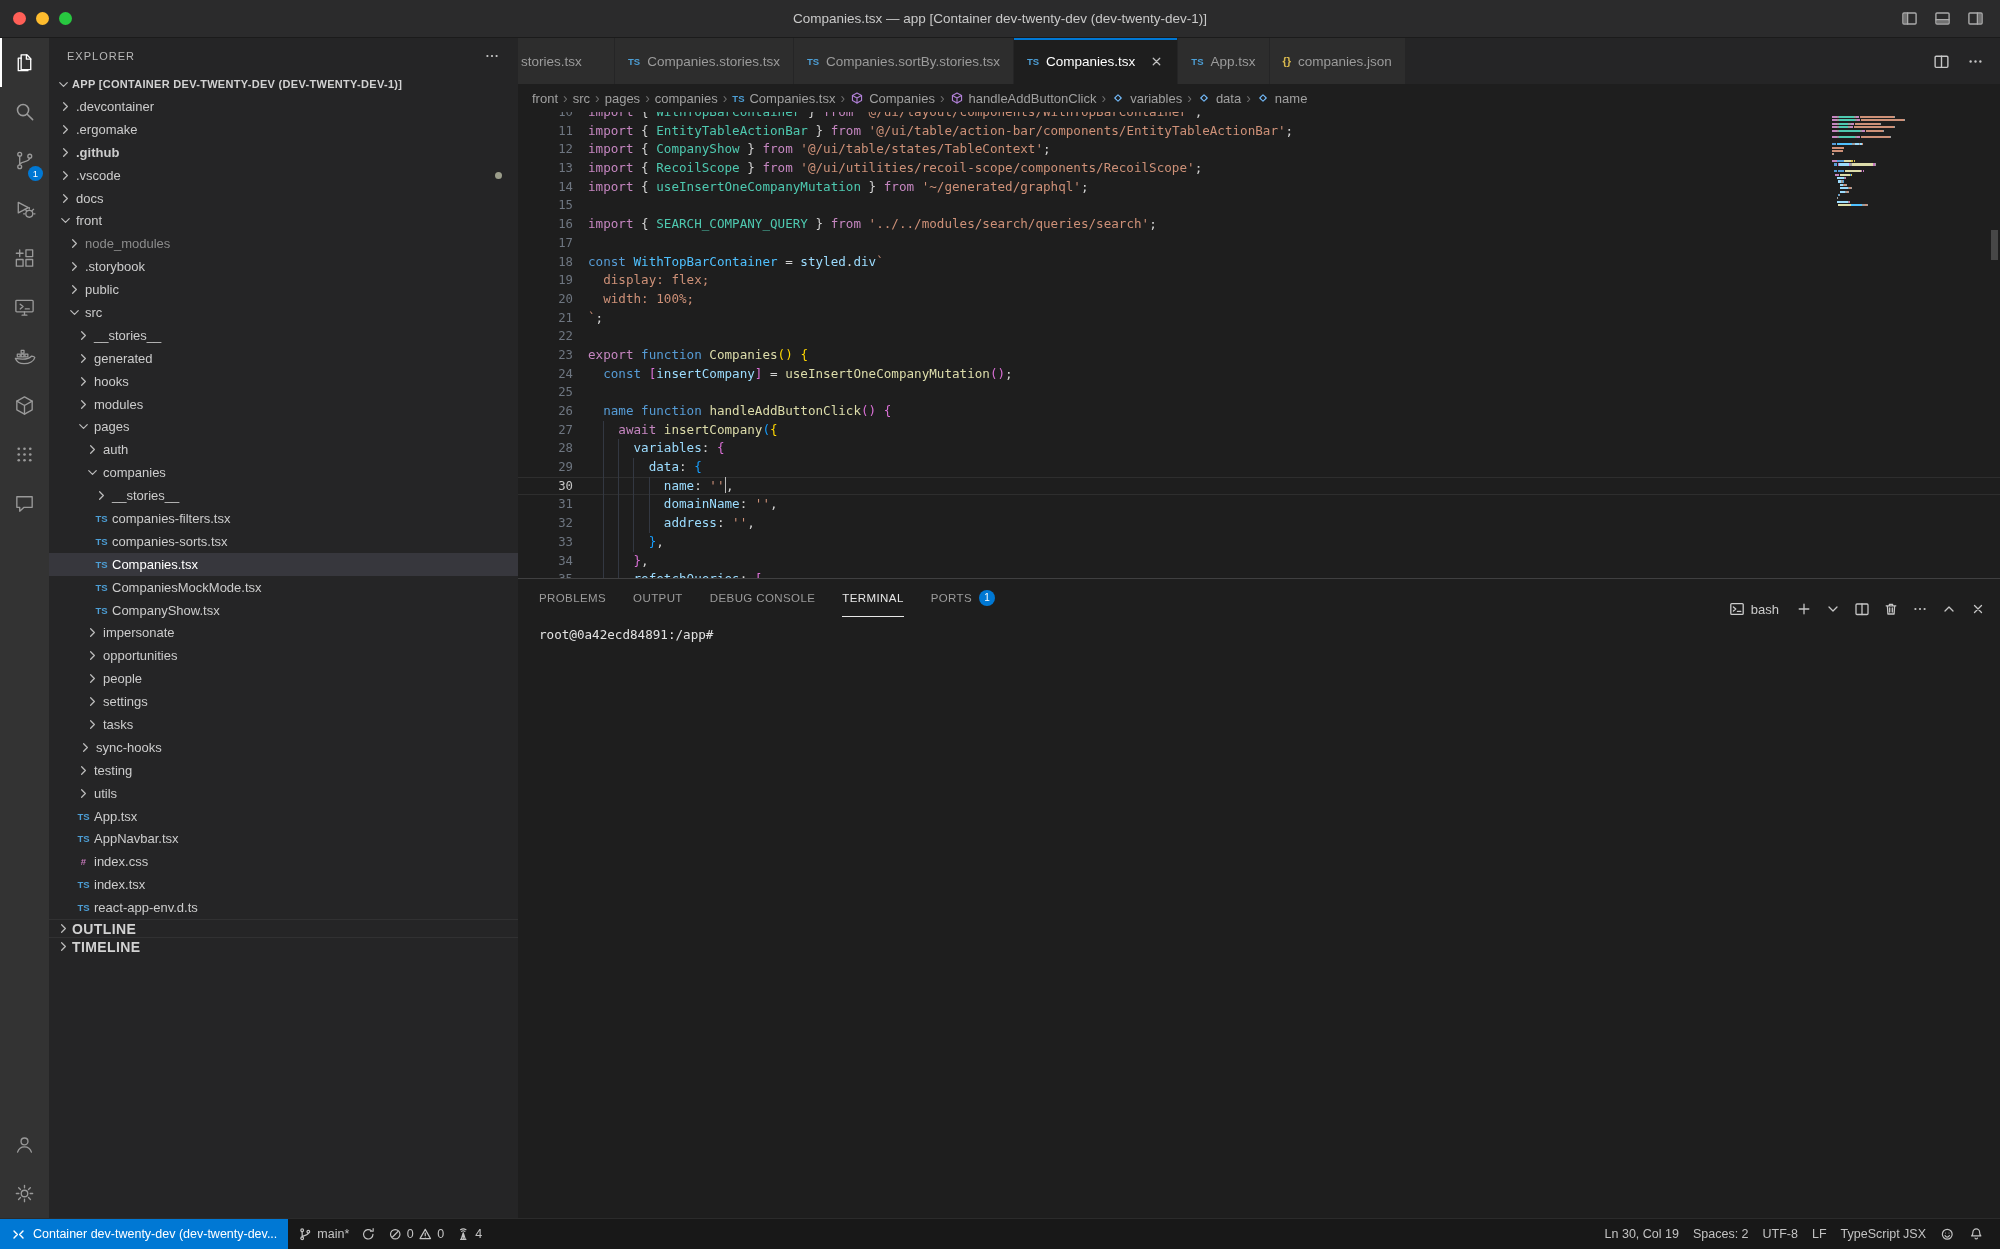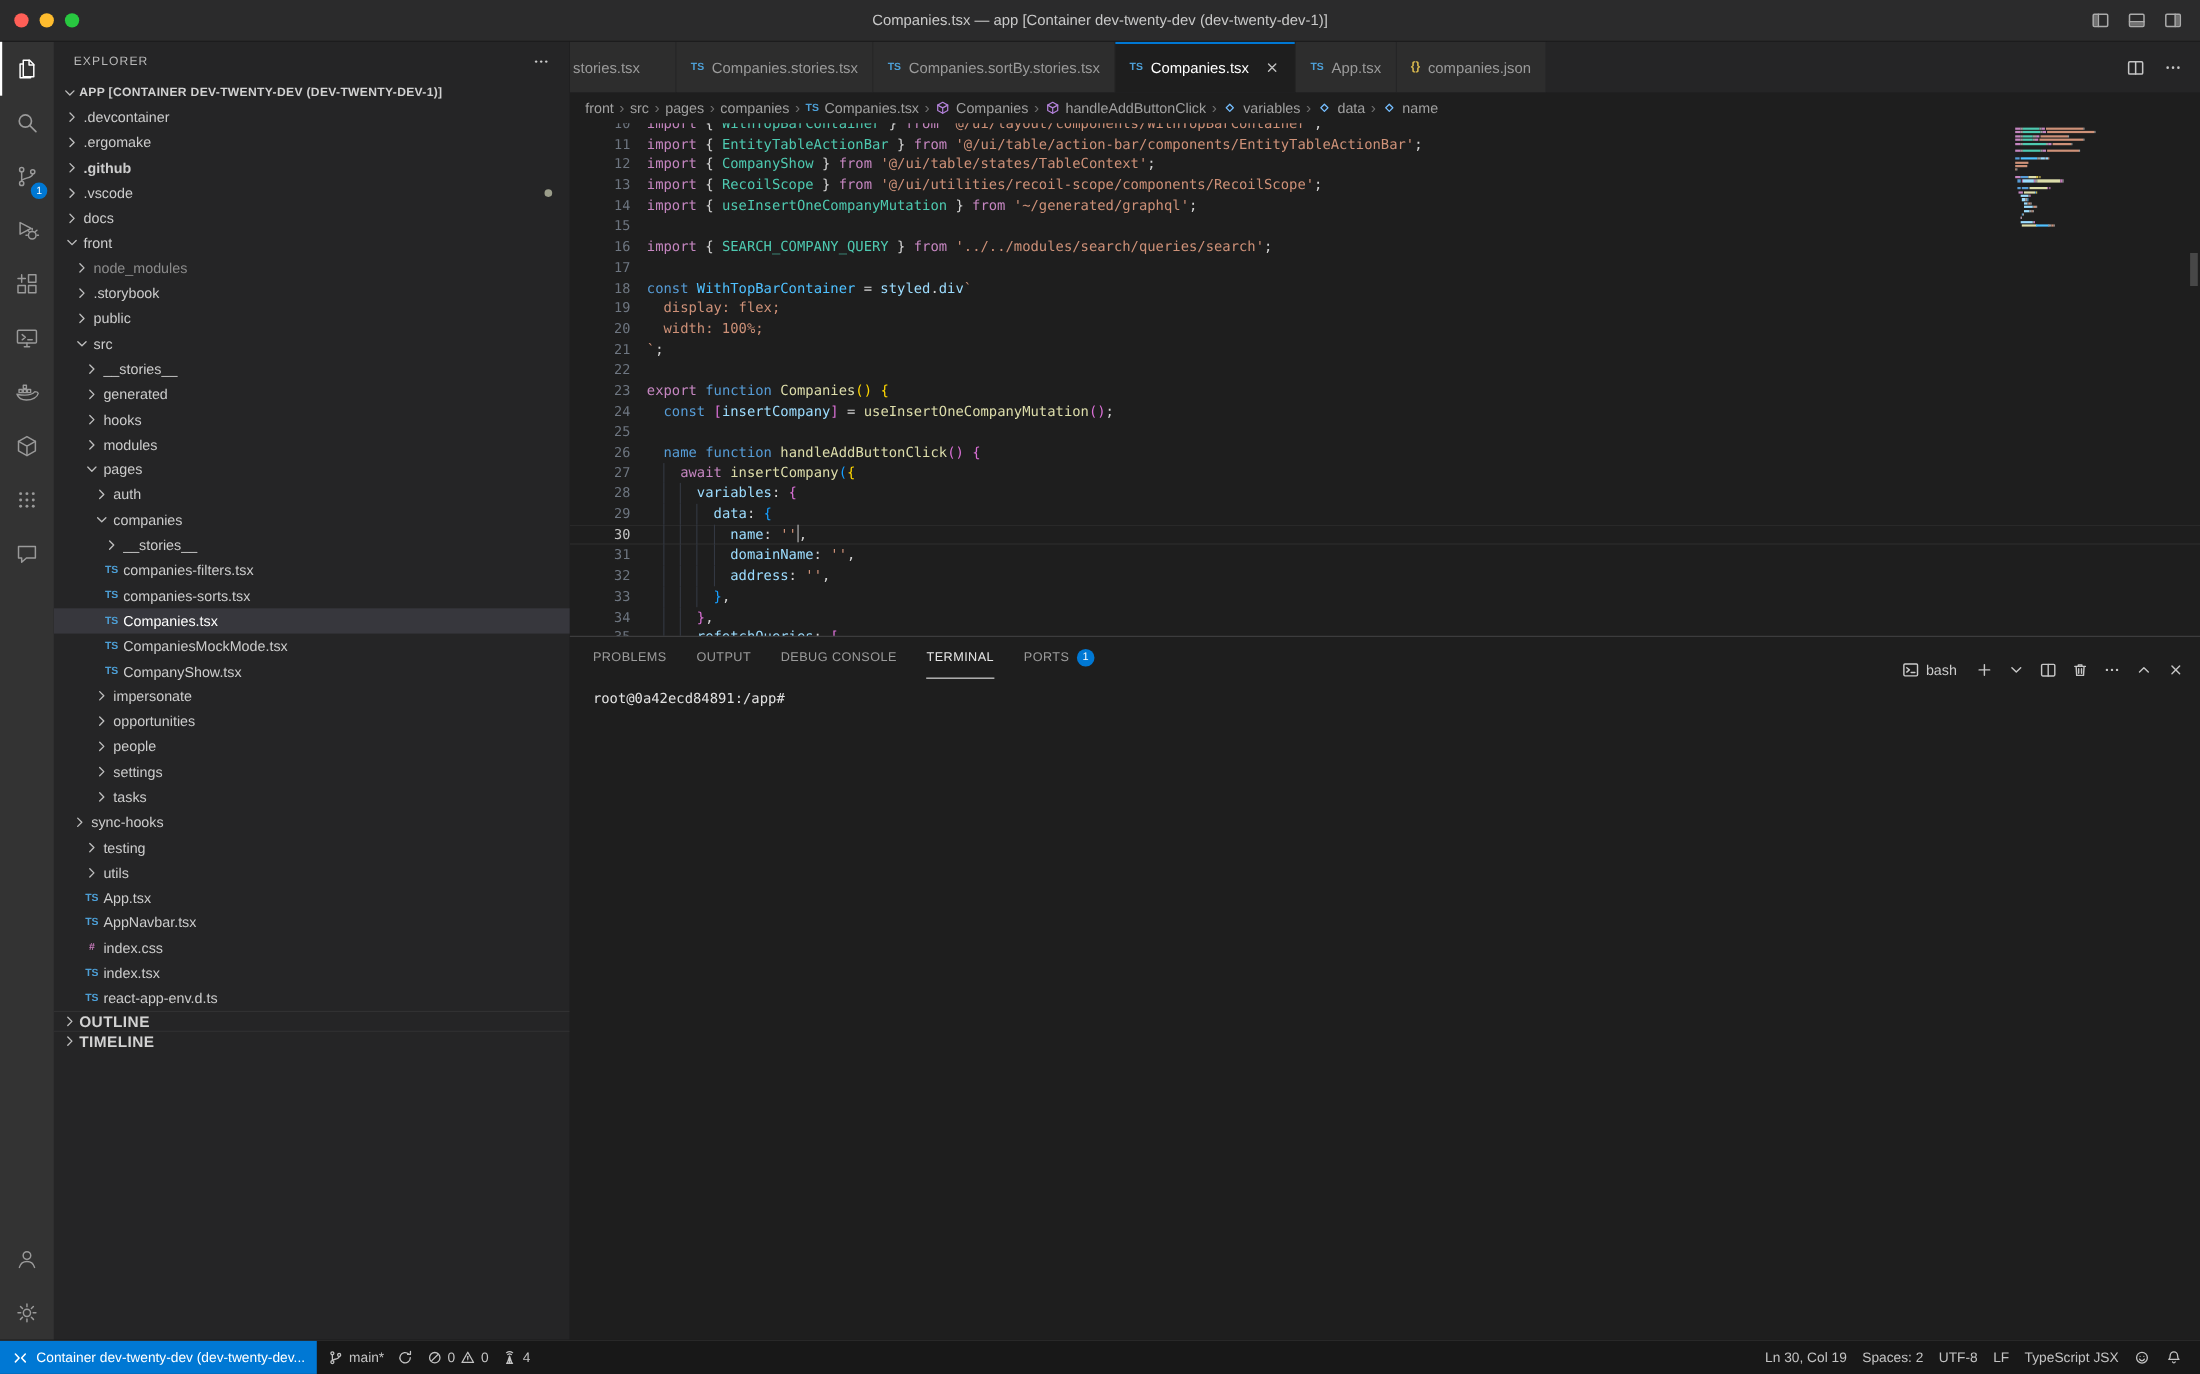--- a/index.html
+++ b/index.html
@@ -465,21 +465,21 @@
             <span class="label">settings</span>
           </div>
           <div class="tree-row" style="padding-left: 35px;">
             <span class="glyph">
               <svg viewBox="0 0 16 16" fill="none" stroke="currentColor" stroke-width="1.3" stroke-linecap="round" stroke-linejoin="round">
                 <path d="M6 4l4 4-4 4"></path>
               </svg>
             </span>
             <span class="label">tasks</span>
           </div>
-          <div class="tree-row" style="padding-left: 15px; text-align: right;">
+          <div class="tree-row" style="padding-left: 28px; text-align: right;">
             <span class="glyph">
               <svg viewBox="0 0 16 16" fill="none" stroke="currentColor" stroke-width="1.3" stroke-linecap="round" stroke-linejoin="round">
                 <path d="M6 4l4 4-4 4"></path>
               </svg>
             </span>
             <span class="label">sync-hooks</span>
           </div>
           <div class="tree-row" style="padding-left: 26px;">
             <span class="glyph">
               <svg viewBox="0 0 16 16" fill="none" stroke="currentColor" stroke-width="1.3" stroke-linecap="round" stroke-linejoin="round">

